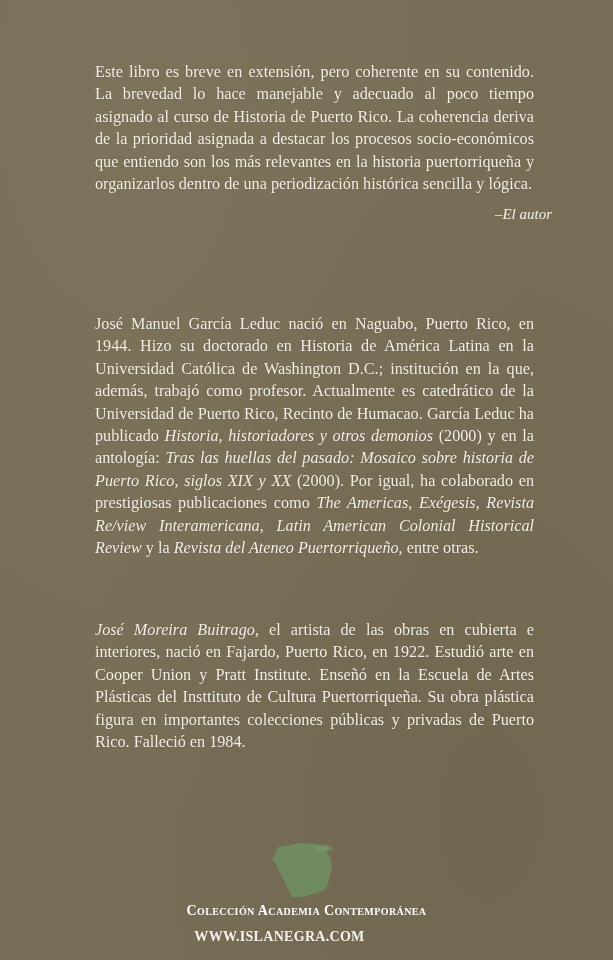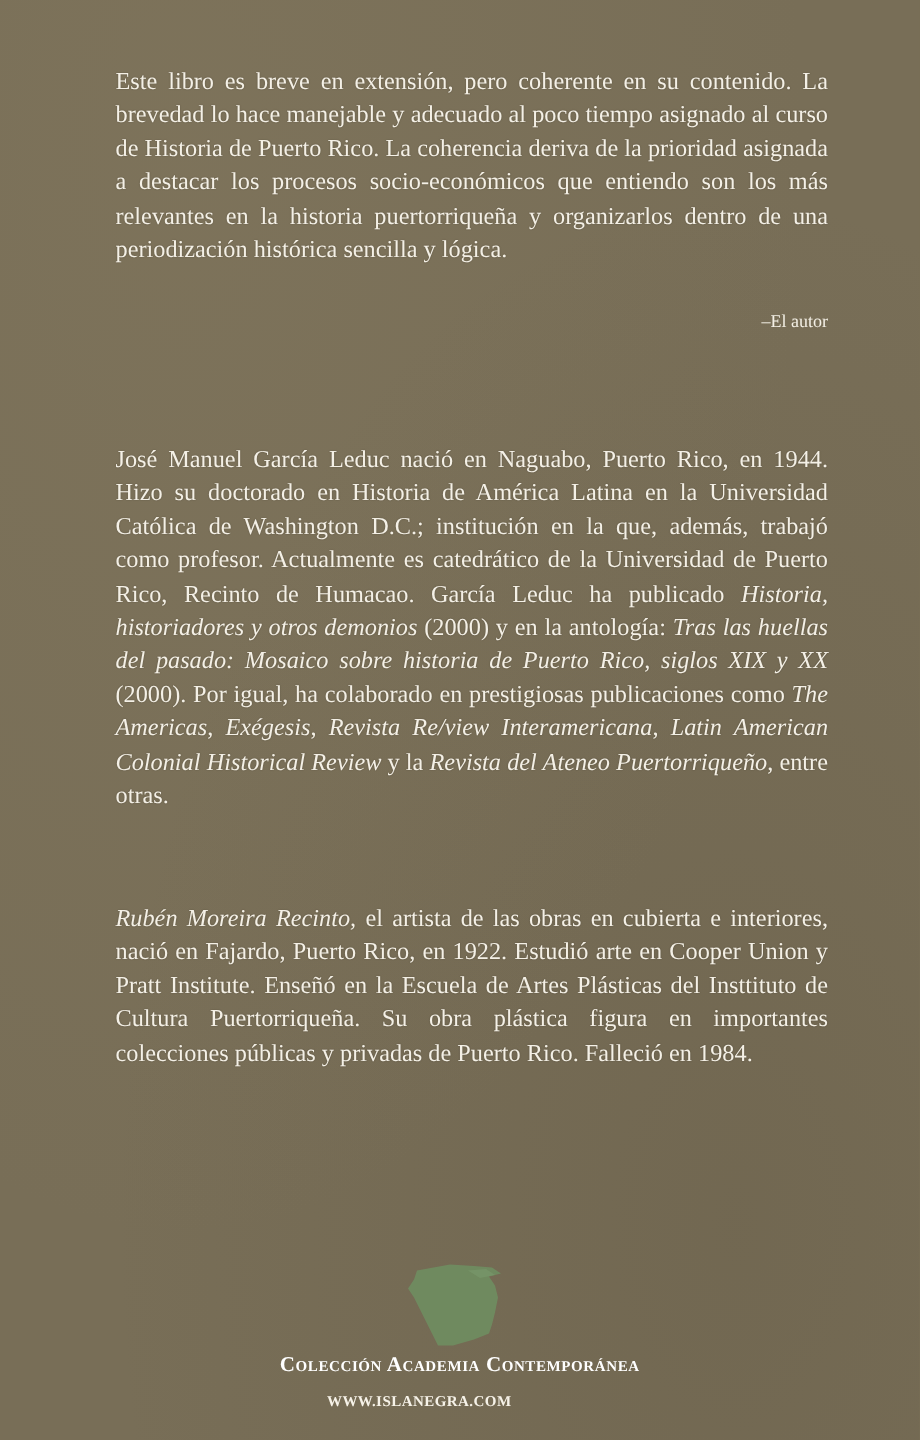--- a/index.html
+++ b/index.html
@@ -25,27 +25,28 @@
     }
     .block {
       position: absolute;
       left: 77px;
       width: 475px;
       font-size: 16.2px;
       line-height: 22.4px;
       text-align: justify;
       text-shadow: 0 0 1px rgba(40,35,25,0.4);
     }
-    .block p { margin: 0; }
+    .block p { margin: 18px; }
     .intro { top: 43px; }
     .signature {
       position: absolute;
       top: 204px;
       right: 61px;
-      font-size: 12px;
+      font-style: italic;
+      font-size: 15px;
       line-height: 20px;
     }
     .bio { top: 295px; }
     .bio .name { font-weight: normal; }
     .artist { top: 601px; }
     .italic { font-style: italic; }
     .logo {
       position: absolute;
       left: 268px;
       top: 841px;
@@ -63,42 +64,42 @@
       font-weight: bold;
       letter-spacing: 0.4px;
       color: #ffffff;
     }
     .website {
       position: absolute;
       left: 0;
       width: 559px;
       top: 929px;
       text-align: center;
-      font-size: 10px;
+      font-size: 14px;
       font-weight: bold;
       letter-spacing: 0.3px;
       color: #f6f2e8;
     }
   </style>
 </head>
 <body>
 
 <div class="page">
 
   <div class="block intro">
     <p>Este libro es breve en extensión, pero coherente en su contenido. La brevedad lo hace manejable y adecuado al poco tiempo asignado al curso de Historia de Puerto Rico. La coherencia deriva de la prioridad asignada a destacar los procesos socio-económicos que entiendo son los más relevantes en la historia puertorriqueña y organizarlos dentro de una periodización histórica sencilla y lógica.</p>
   </div>
   <div class="signature">–El autor</div>
 
   <div class="block bio">
     <p><span class="name">José Manuel García Leduc</span><span> nació en Naguabo, Puerto Rico, en 1944. Hizo su doctorado en Historia de América Latina en la Universidad Católica de Washington D.C.; institución en la que, además, trabajó como profesor. Actualmente es catedrático de la Universidad de Puerto Rico, Recinto de Humacao. García Leduc ha publicado </span><span class="italic">Historia, historiadores y otros demonios</span><span> (2000) y en la antología: </span><span class="italic">Tras las huellas del pasado: Mosaico sobre historia de Puerto Rico, siglos XIX y XX</span><span> (2000). Por igual, ha colaborado en prestigiosas publicaciones como </span><span class="italic">The Americas</span><span>, </span><span class="italic">Exégesis</span><span>, </span><span class="italic">Revista Re/view Interamericana</span><span>, </span><span class="italic">Latin American Colonial Historical Review</span><span> y la </span><span class="italic">Revista del Ateneo Puertorriqueño</span><span>, entre otras.</span></p>
   </div>
 
   <div class="block artist">
-    <p><span class="italic">Rubén Moreira Recinto,</span><span> el artista de las obras en cubierta e interiores, nació en Fajardo, Puerto Rico, en 1922. Estudió arte en Cooper Union y Pratt Institute. Enseñó en la Escuela de Artes Plásticas del Insttituto de Cultura Puertorriqueña. Su obra plástica figura en importantes colecciones públicas y privadas de Puerto Rico. Falleció en 1984.</span></p>
+    <p><span class="italic">José Moreira Buitrago,</span><span> el artista de las obras en cubierta e interiores, nació en Fajardo, Puerto Rico, en 1922. Estudió arte en Cooper Union y Pratt Institute. Enseñó en la Escuela de Artes Plásticas del Insttituto de Cultura Puertorriqueña. Su obra plástica figura en importantes colecciones públicas y privadas de Puerto Rico. Falleció en 1984.</span></p>
   </div>
 
   <svg class="logo" viewBox="0 0 70 58" xmlns="http://www.w3.org/2000/svg">
     <path d="M10 6 L32 2 L48 3 L60 4 L66 8 L58 10 L62 16 L64 24 L62 34 L60 42 L58 48 L48 52 L34 56 L24 56 L20 48 L16 40 L12 32 L8 24 L4 18 L8 12 Z" fill="#6e8f62" opacity="0.85"></path>
     <path d="M44 6 L56 5 L62 9 L52 11 Z" fill="#7a9a6c" opacity="0.6"></path>
   </svg>
 
   <div class="collection">Colección Academia Contemporánea</div>
   <div class="website">WWW.ISLANEGRA.COM</div>
 

